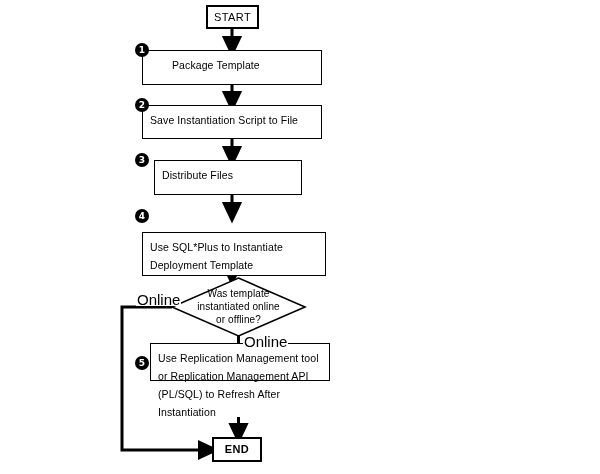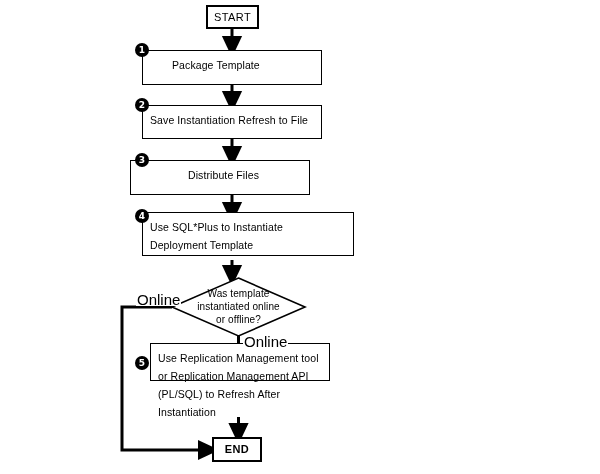--- a/index.html
+++ b/index.html
@@ -121,30 +121,30 @@
   <div class="node terminator" style="left:206px; top:5px; width:53px; height:24px;">
     <span class="node-label">START</span>
   </div>
 
   <div class="node process" style="left:142px; top:50px; width:180px; height:35px;padding-left:29px;">
     <span class="node-label">Package Template</span>
   </div>
   <div class="step-badge" style="left:135px; top:43px;">1</div>
 
   <div class="node process" style="left:142px; top:105px; width:180px; height:34px;">
-    <span class="node-label">Save Instantiation Refresh to File</span>
+    <span class="node-label">Save Instantiation Script to File</span>
   </div>
   <div class="step-badge" style="left:135px; top:98px;">2</div>
 
-  <div class="node process" style="left:130px; top:160px; width:180px; height:35px;text-align:center;">
+  <div class="node process" style="left:154px; top:160px; width:148px; height:35px;">
     <span class="node-label">Distribute Files</span>
   </div>
   <div class="step-badge" style="left:135px; top:153px;">3</div>
 
-  <div class="node process" style="left:142px; top:212px; width:212px; height:44px;">
+  <div class="node process" style="left:142px; top:232px; width:184px; height:44px;">
     <span class="node-label">Use SQL*Plus to Instantiate
 Deployment Template</span>
   </div>
   <div class="step-badge" style="left:135px; top:209px;">4</div>
 
   <div class="decision-label" style="left:172px; top:287px; width:133px;">Was template
 instantiated online
 or offline?</div>
 
   <div class="node process" style="left:142px; top:343px; width:180px; height:38px;margin-left:8px;">

